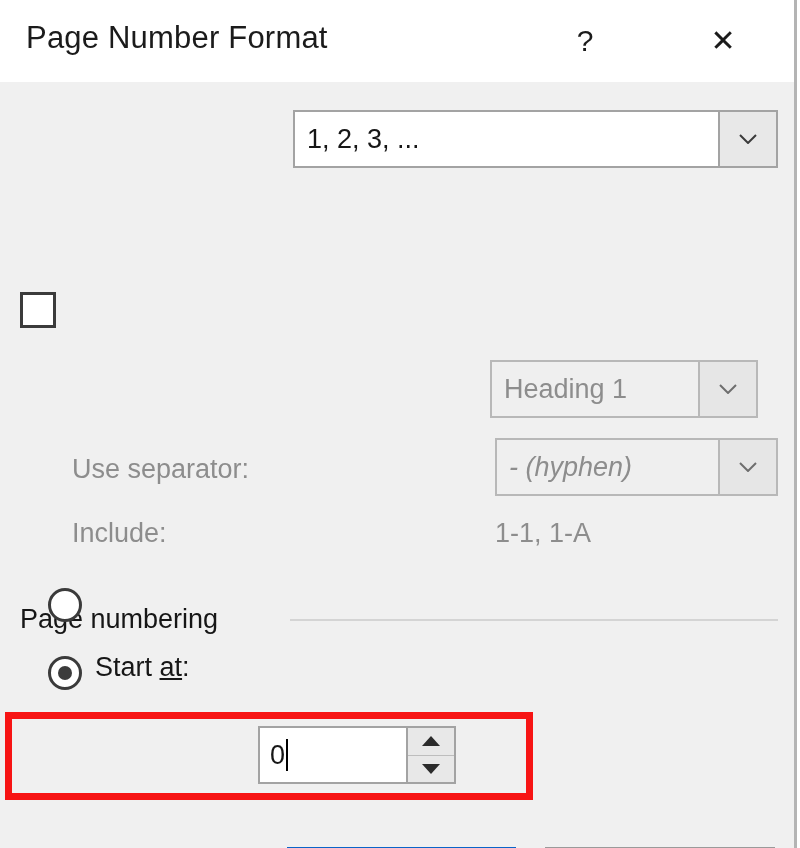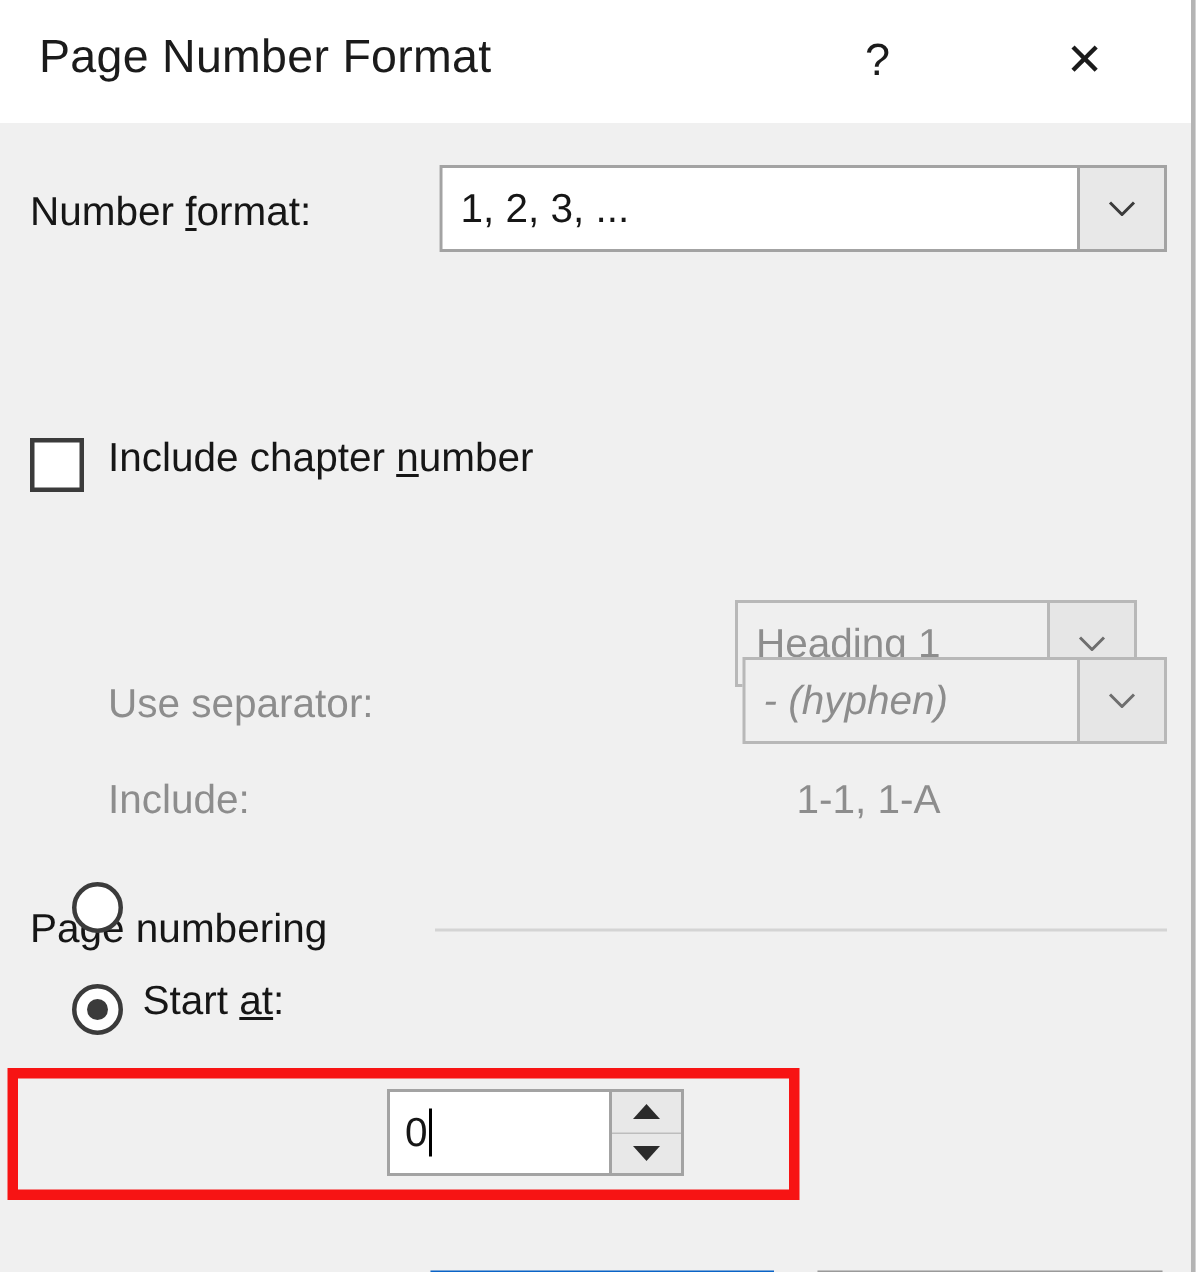--- a/index.html
+++ b/index.html
@@ -13,21 +13,21 @@
     overflow: hidden;
     font-family: "Liberation Sans", sans-serif;
   }
 
   #dialog {
     position: absolute;
     left: 0;
     top: 0;
     width: 797px;
     height: 848px;
-    background: #e5e5e5;
+    background: #c2410c;
     border-right: 3px solid #b4b4b4;
     box-sizing: border-box;
     padding-left: 40px;
   }
 
   
   #titlebar {
     position: absolute;
     left: 0;
     top: 0;
@@ -249,58 +249,52 @@
 <div id="dialog">
 
   <div id="titlebar">
     <div id="dialog-title">Page Number Format</div>
     <div class="title-btn" id="help-button">?</div>
     <div class="title-btn" id="close-button">✕</div>
   </div>
 
   <div id="body-area">
 
-    <div class="lbl" style="left:20px; top:44px;">
-      <span>Number </span><span class="ul">f</span><span>ormat:</span>
-    </div>
     <div class="combo" id="number-format-combo" style="left:293px; top:28px; width:485px; height:58px;">
       <div class="ctext">1, 2, 3, ...</div>
       <div class="cbtn">
         <svg class="chev" viewBox="0 0 18 10">
           <polyline points="1,1 9,9 17,1" fill="none" stroke="#3b3b3b" stroke-width="2"></polyline>
         </svg>
       </div>
     </div>
 
     <div id="include-chapter-checkbox"></div>
-    <div class="lbl" style="left:72px; top:208px;">
-      <span>Include chapter </span><span class="ul">n</span><span>umber</span>
-    </div>
-
-    <div class="combo dis" style="left:490px; top:278px; width:268px; height:58px;margin-top:40px;">
+
+    <div class="combo dis" style="left:490px; top:278px; width:268px; height:58px;">
       <div class="ctext">Heading 1</div>
       <div class="cbtn">
         <svg class="chev" viewBox="0 0 18 10">
           <polyline points="1,1 9,9 17,1" fill="none" stroke="#6e6e6e" stroke-width="2"></polyline>
         </svg>
       </div>
     </div>
 
     <div class="lbl dim" style="left:72px; top:372px;">Use separator:</div>
     <div class="combo dis" style="left:495px; top:356px; width:283px; height:58px;font-style:italic;">
       <div class="ctext">-   (hyphen)</div>
       <div class="cbtn">
         <svg class="chev" viewBox="0 0 18 10">
           <polyline points="1,1 9,9 17,1" fill="none" stroke="#6e6e6e" stroke-width="2"></polyline>
         </svg>
       </div>
     </div>
 
     <div class="lbl dim" style="left:72px; top:436px;">Include:</div>
-    <div class="lbl dim" style="left:495px; top:436px;margin-left:36px;">1-1, 1-A</div>
+    <div class="lbl dim" style="left:495px; top:436px;">1-1, 1-A</div>
 
     <div id="group-title">Page numbering</div>
     <div id="group-separator"></div>
 
     <div class="radio" style="left:48px; top:506px;"></div>
 
     <div id="highlight-box"></div>
 
     <div class="radio" style="left:48px; top:574px;">
       <div class="dot"></div>

